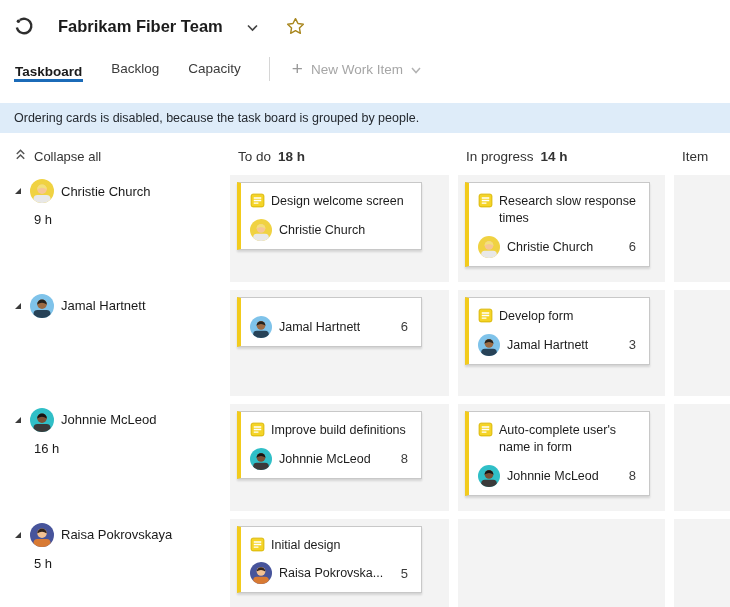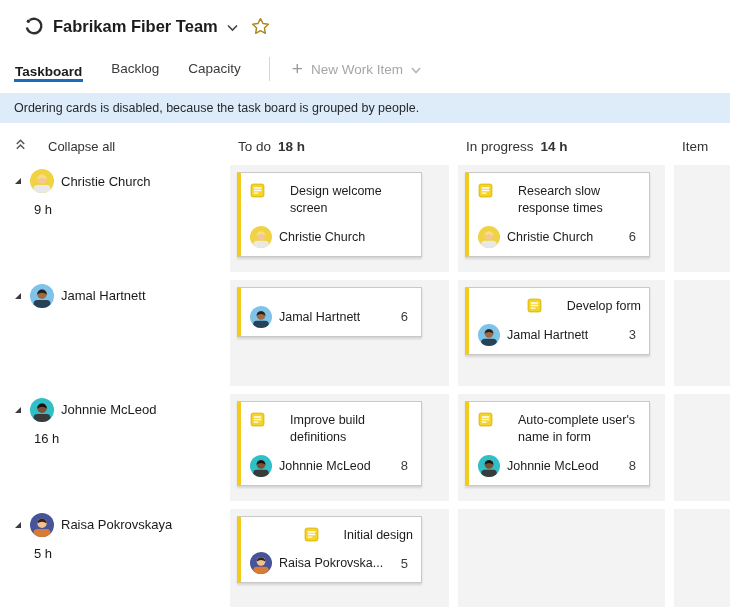--- a/index.html
+++ b/index.html
@@ -1,59 +1,59 @@
 <!DOCTYPE html>
 <html style="--accent: #1b6bb8; --card-accent: #f2cb1d; --banner-bg: #deecf9;"><head>
 <meta charset="utf-8">
 <style>
   * { box-sizing: border-box; margin: 0; padding: 0; }
   html, body { width: 730px; height: 607px; overflow: hidden; background: #fff;
     font-family: "Liberation Sans", sans-serif; color: #1f1f1f; }
 
   
-  .app-header { display: flex; align-items: center; gap: 9px; padding: 16px 14px 6px; margin-left: 10px; }
+  .app-header { display: flex; align-items: center; gap: 24px; padding: 16px 14px 6px; }
   .team-logo { display: inline-flex; }
   .team-name { font-size: 16.5px; font-weight: 600; color: #1c1c1c; }
   .hdr-chev { display: inline-flex; margin-top: 3px; }
   .fav-star { display: inline-flex; margin-left: 4px; margin-top: 1px; }
 
   
   .tabs { display: flex; align-items: center; padding: 10px 14px 0; height: 44px; }
   .tab { font-size: 13.5px; color: #3b3b3b; padding: 8px 1px 9px; margin-right: 27px; cursor: pointer; }
   .tab.active { font-weight: 700; color: #1a1a1a; border-bottom: 3px solid var(--accent, #1b6bb8); padding-bottom: 0; }
   .tab-sep { width: 1px; height: 24px; background: #d6d6d6; margin: 0 22px 0 0; }
   .new-work-item { display: flex; align-items: center; gap: 8px; color: #a6a6a6; font-size: 13.5px; }
   .nwi-plus { font-size: 19px; line-height: 14px; color: #9a9a9a; font-weight: 400; }
   .nwi-chev { display: inline-flex; margin-top: 3px; }
 
   
-  .banner { background: var(--banner-bg, #deecf9); padding: 8px 14px; font-size: 12.5px; color: #24292f; margin-top: 7px; }
+  .banner { background: var(--banner-bg, #deecf9); padding: 8px 14px; font-size: 12.5px; color: #24292f; margin-top: 17px; }
 
   
   .grid { display: grid; grid-template-columns: 230px 228px 216px 1fr; }
   .board-header { padding: 15px 0 11px; align-items: center; }
-  .collapse-all { display: flex; gap: 21px; align-items: center; padding-left: 14px; font-size: 13px; color: #333; cursor: pointer; }
+  .collapse-all { display: flex; gap: 7px; align-items: center; padding-left: 14px; font-size: 13px; color: #333; cursor: pointer; }
   .col-head { padding-left: 8px; font-size: 13.5px; color: #333; }
   .col-hours { font-weight: 700; margin-left: 7px; }
 
   .board-row { margin-bottom: 8px; }
   .person-cell { padding: 4px 0 0 13px; background: #fff; }
   .person-line { display: flex; align-items: center; gap: 7px; }
   .tree-arrow { display: inline-flex; cursor: pointer; }
   .avatar { display: inline-flex; border-radius: 50%; flex: 0 0 auto; }
   .person-name { font-size: 13px; color: #1a1a1a; }
   .person-hours { font-size: 13px; color: #1a1a1a; margin: 9px 0 0 21px; }
 
   .lane-cell { background: #f3f3f3; margin-right: 9px; padding: 7px 0 7px 7px; min-height: 106px; }
   .lane-cell.done { margin-right: 0; }
 
   
   .card { width: 185px; background: #fff; border: 1px solid #c8c8c8; border-left: 4px solid var(--card-accent, #f2cb1d);
     box-shadow: 0 1.5px 2px rgba(0,0,0,.13); padding: 9px 8px 8px 9px; margin-bottom: 8px; cursor: pointer; }
-  .card-head { display: flex; gap: 25px; align-items: flex-start; justify-content: flex-end; }
+  .card-head { display: flex; gap: 6px; align-items: flex-start; }
   .task-icon { display: inline-flex; flex: 0 0 auto; margin-top: 1px; }
   .card-title { font-size: 12.5px; line-height: 1.35; color: #1c1c1c; padding-top: 1px; }
   .card-foot { display: flex; align-items: center; gap: 7px; margin-top: 9px; }
   .card-assignee { font-size: 12.5px; color: #1c1c1c; white-space: nowrap; overflow: hidden; text-overflow: ellipsis; max-width: 106px; }
   .card-remaining { margin-left: auto; padding-right: 5px; font-size: 13px; color: #3c3c3c; }
   .card-remaining:empty { display: none; }
 </style>
 </head>
 <body>
 

